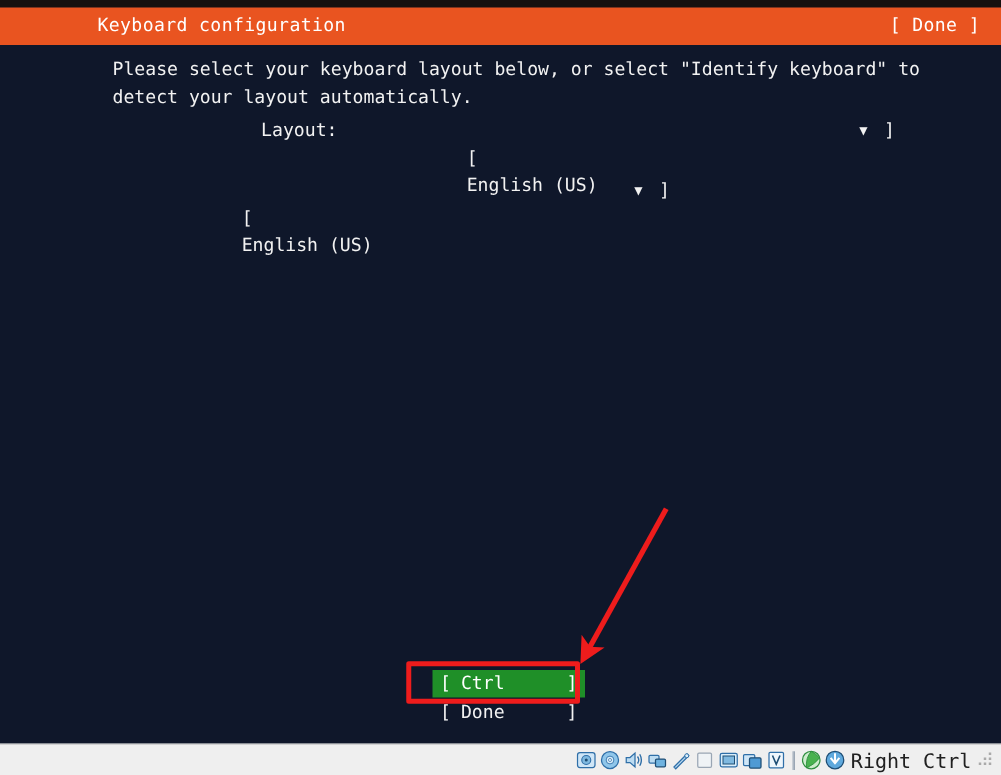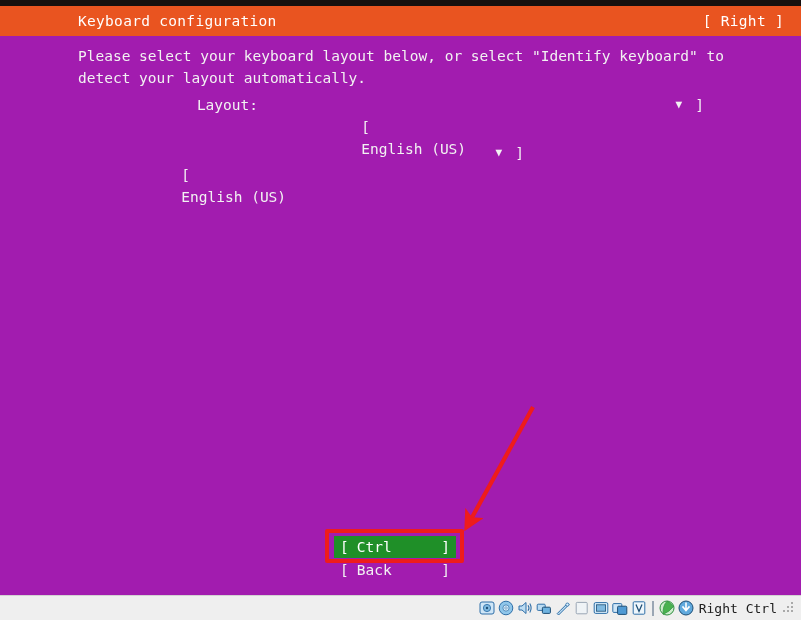--- a/index.html
+++ b/index.html
@@ -17,21 +17,21 @@
     height: 620px;
     font-family: "DejaVu Sans Mono", "Liberation Mono", monospace;
   }
 
   
   .terminal {
     position: absolute;
     left: 0; top: 0;
     width: 801px;
     height: 595px;
-    background: #a21caf;
+    background: #0f172a;
     overflow: hidden;
   }
 
   .top-gap {
     position: absolute;
     left: 0; top: 0;
     width: 801px; height: 6px;
     background: #16100f;
   }
 
@@ -51,21 +51,21 @@
   .header-help {
     color: #ffffff;
     font-size: 14.5px;
     letter-spacing: 0.3px;
     white-space: pre;
     line-height: 1;
   }
 
   .body-area {
     position: absolute;
-    left: 0; top: 36px;
+    left: 12px; top: 36px;
     width: 641px;
     height: 559px;
     color: #f2f2f2;
     font-size: 14.5px;
     line-height: 22px;
     white-space: pre;
     padding-left: 20px;
   }
 
   .intro {
@@ -215,21 +215,21 @@
     width: 2px;
     height: 15px;
     background: #ffffff;
     border-left: 1px solid #9aa6b4;
     border-right: 1px solid #9aa6b4;
     margin: 0 2px;
   }
 
   .sb-hostkey {
     font-family: "DejaVu Sans Mono", "Liberation Mono", monospace;
-    font-size: 13px;
+    font-size: 16px;
     color: #202020;
     margin-left: 5px;
     white-space: pre;
   }
 
   .sb-grip {
     width: 12px;
     height: 12px;
     margin-left: 6px;
     position: relative;
@@ -244,21 +244,21 @@
 <body>
 
 <div id="screen">
 
   <div class="terminal">
 
     <div class="top-gap"></div>
 
     <div class="header-bar">
       <span class="header-title">Keyboard configuration</span>
-      <span class="header-help">[ Right ]</span>
+      <span class="header-help">[ Done ]</span>
     </div>
 
     <div class="body-area">
 
       <div class="intro">Please select your keyboard layout below, or select "Identify keyboard" to
 detect your layout automatically.</div>
 
       
       <div class="field-row layout">
         <span class="field-label">Layout:</span>
@@ -285,21 +285,21 @@
       
       <div class="done-btn">
         <span>[</span>
         <span class="done-label">Ctrl</span>
         <span>]</span>
       </div>
 
       
       <div class="back-btn">
         <span>[</span>
-        <span class="back-label">Back</span>
+        <span class="back-label">Done</span>
         <span>]</span>
       </div>
 
     </div>
   </div>
 
   <div class="annot-rect"></div>
 
   <svg class="annot-arrow" viewBox="0 0 120 145" width="120" height="145">
     <defs>

